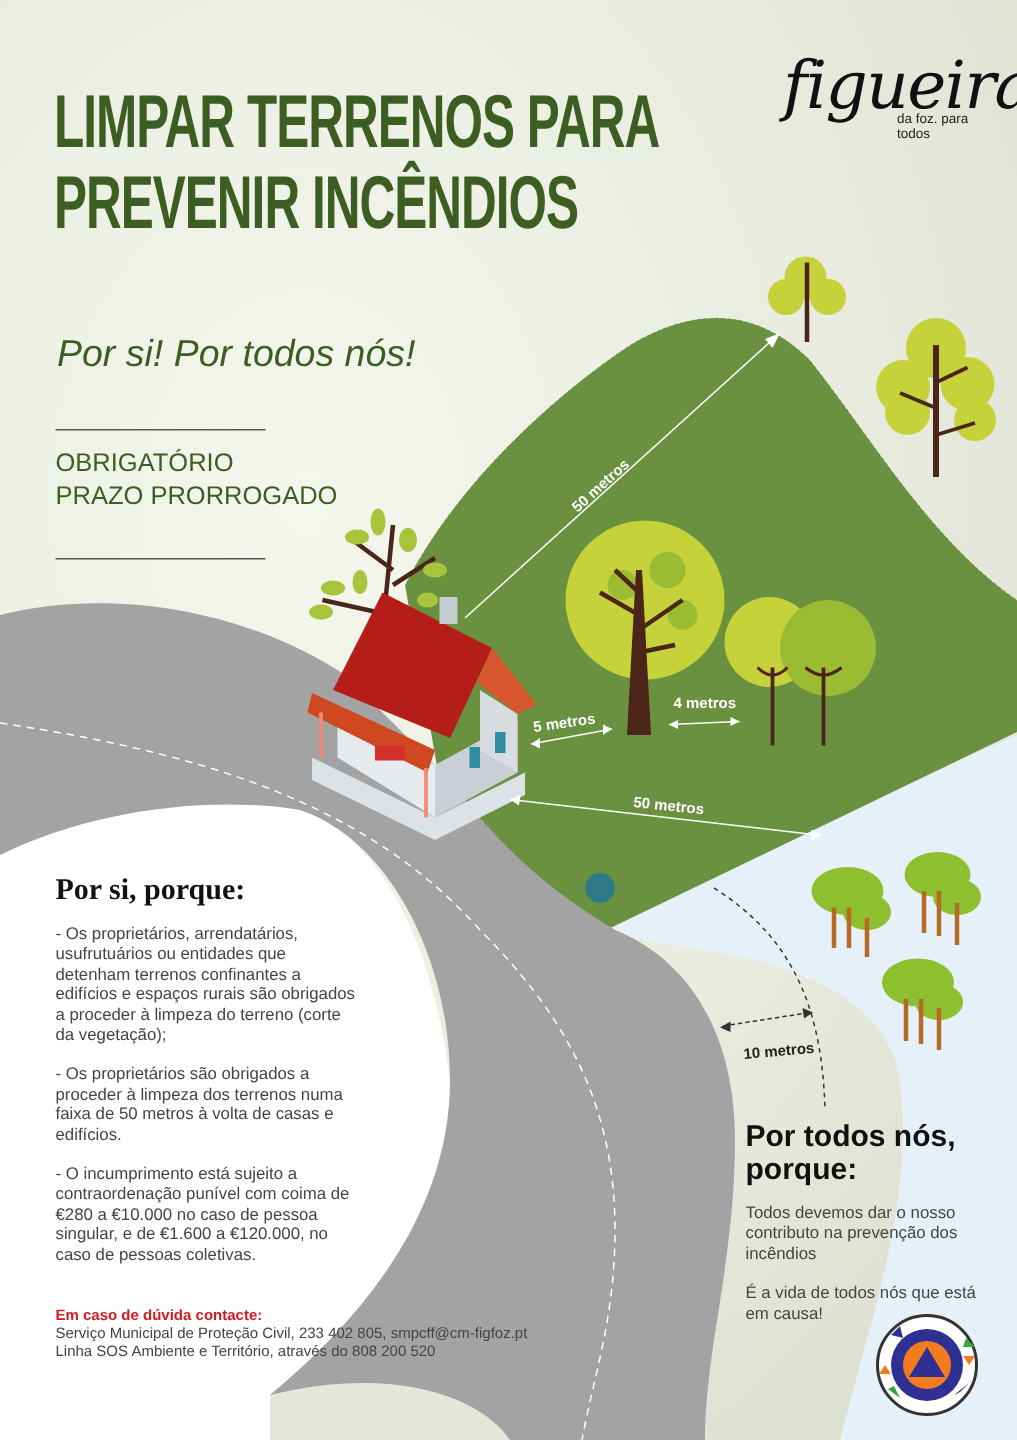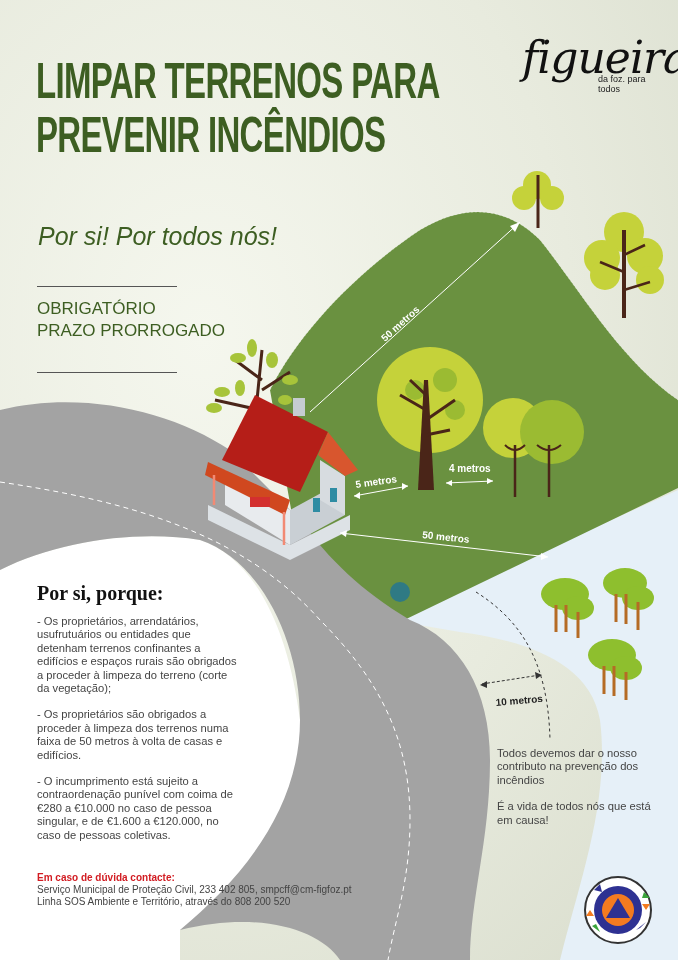--- a/index.html
+++ b/index.html
@@ -13,21 +13,21 @@
   .subtitle{position:absolute;left:38px;top:222px;color:#3d5e22;font-style:italic;font-size:25px;white-space:nowrap;}
   .rule{position:absolute;left:37px;width:140px;height:1px;background:#555;}
   .deadline{position:absolute;left:37px;top:298px;font-weight:normal;font-size:17px;line-height:22px;}
   .deadline .g{color:#3d5e22;}
   .deadline .o{color:#d0481f;}
   .logo{position:absolute;left:522px;top:40px;width:130px;}
   .logo .word{font-family:"DejaVu Serif",serif;font-style:italic;font-weight:normal;font-size:44px;color:#111;letter-spacing:-1px;line-height:36px;}
   .logo .tag{font-size:9px;color:#222;margin-left:44px;margin-top:-2px;padding-left:32px;}
   .section-left{position:absolute;left:37px;top:582px;width:200px;}
   .section-left h2{margin:0 0 10px 0;font-size:20px;color:#111;font-weight:bold;font-family:Liberation Serif, serif;}
-  .para{font-size:11.2px;line-height:13.4px;color:#444;margin:0 0 13px 0;}
+  .para{font-size:11.2px;line-height:13.4px;color:#444;margin:12px 0 13px 0;}
   .contact{position:absolute;left:37px;top:872px;font-size:10px;line-height:12px;color:#444;}
   .contact .red{color:#d21c22;font-weight:bold;}
   .section-right{position:absolute;left:497px;top:747px;width:170px;}
   .section-right h2{margin:0 0 10px 0;font-size:20px;line-height:22px;color:#111;font-weight:bold;}
   .svg-label{font-family:"Liberation Sans",sans-serif;font-weight:bold;font-size:10px;fill:#fff;}
 </style>
 </head>
 <body>
 
 <div id="poster">
@@ -180,16 +180,20 @@
     <p class="para">- O incumprimento está sujeito a contraordenação punível com coima de €280 a €10.000 no caso de pessoa singular, e de €1.600 a €120.000, no caso de pessoas coletivas.</p>
   </div>
 
   <div class="contact">
     <div class="red">Em caso de dúvida contacte:</div>
     <div>Serviço Municipal de Proteção Civil, 233 402 805, smpcff@cm-figfoz.pt</div>
     <div>Linha SOS Ambiente e Território, através do 808 200 520</div>
   </div>
 
   <div class="section-right">
+    <h2>
+      <span>Por todos nós,</span><br>
+      <span>porque:</span>
+    </h2>
     <p class="para">Todos devemos dar o nosso contributo na prevenção dos incêndios</p>
     <p class="para">É a vida de todos nós que está em causa!</p>
   </div>
 </div>
 
 </body></html>

